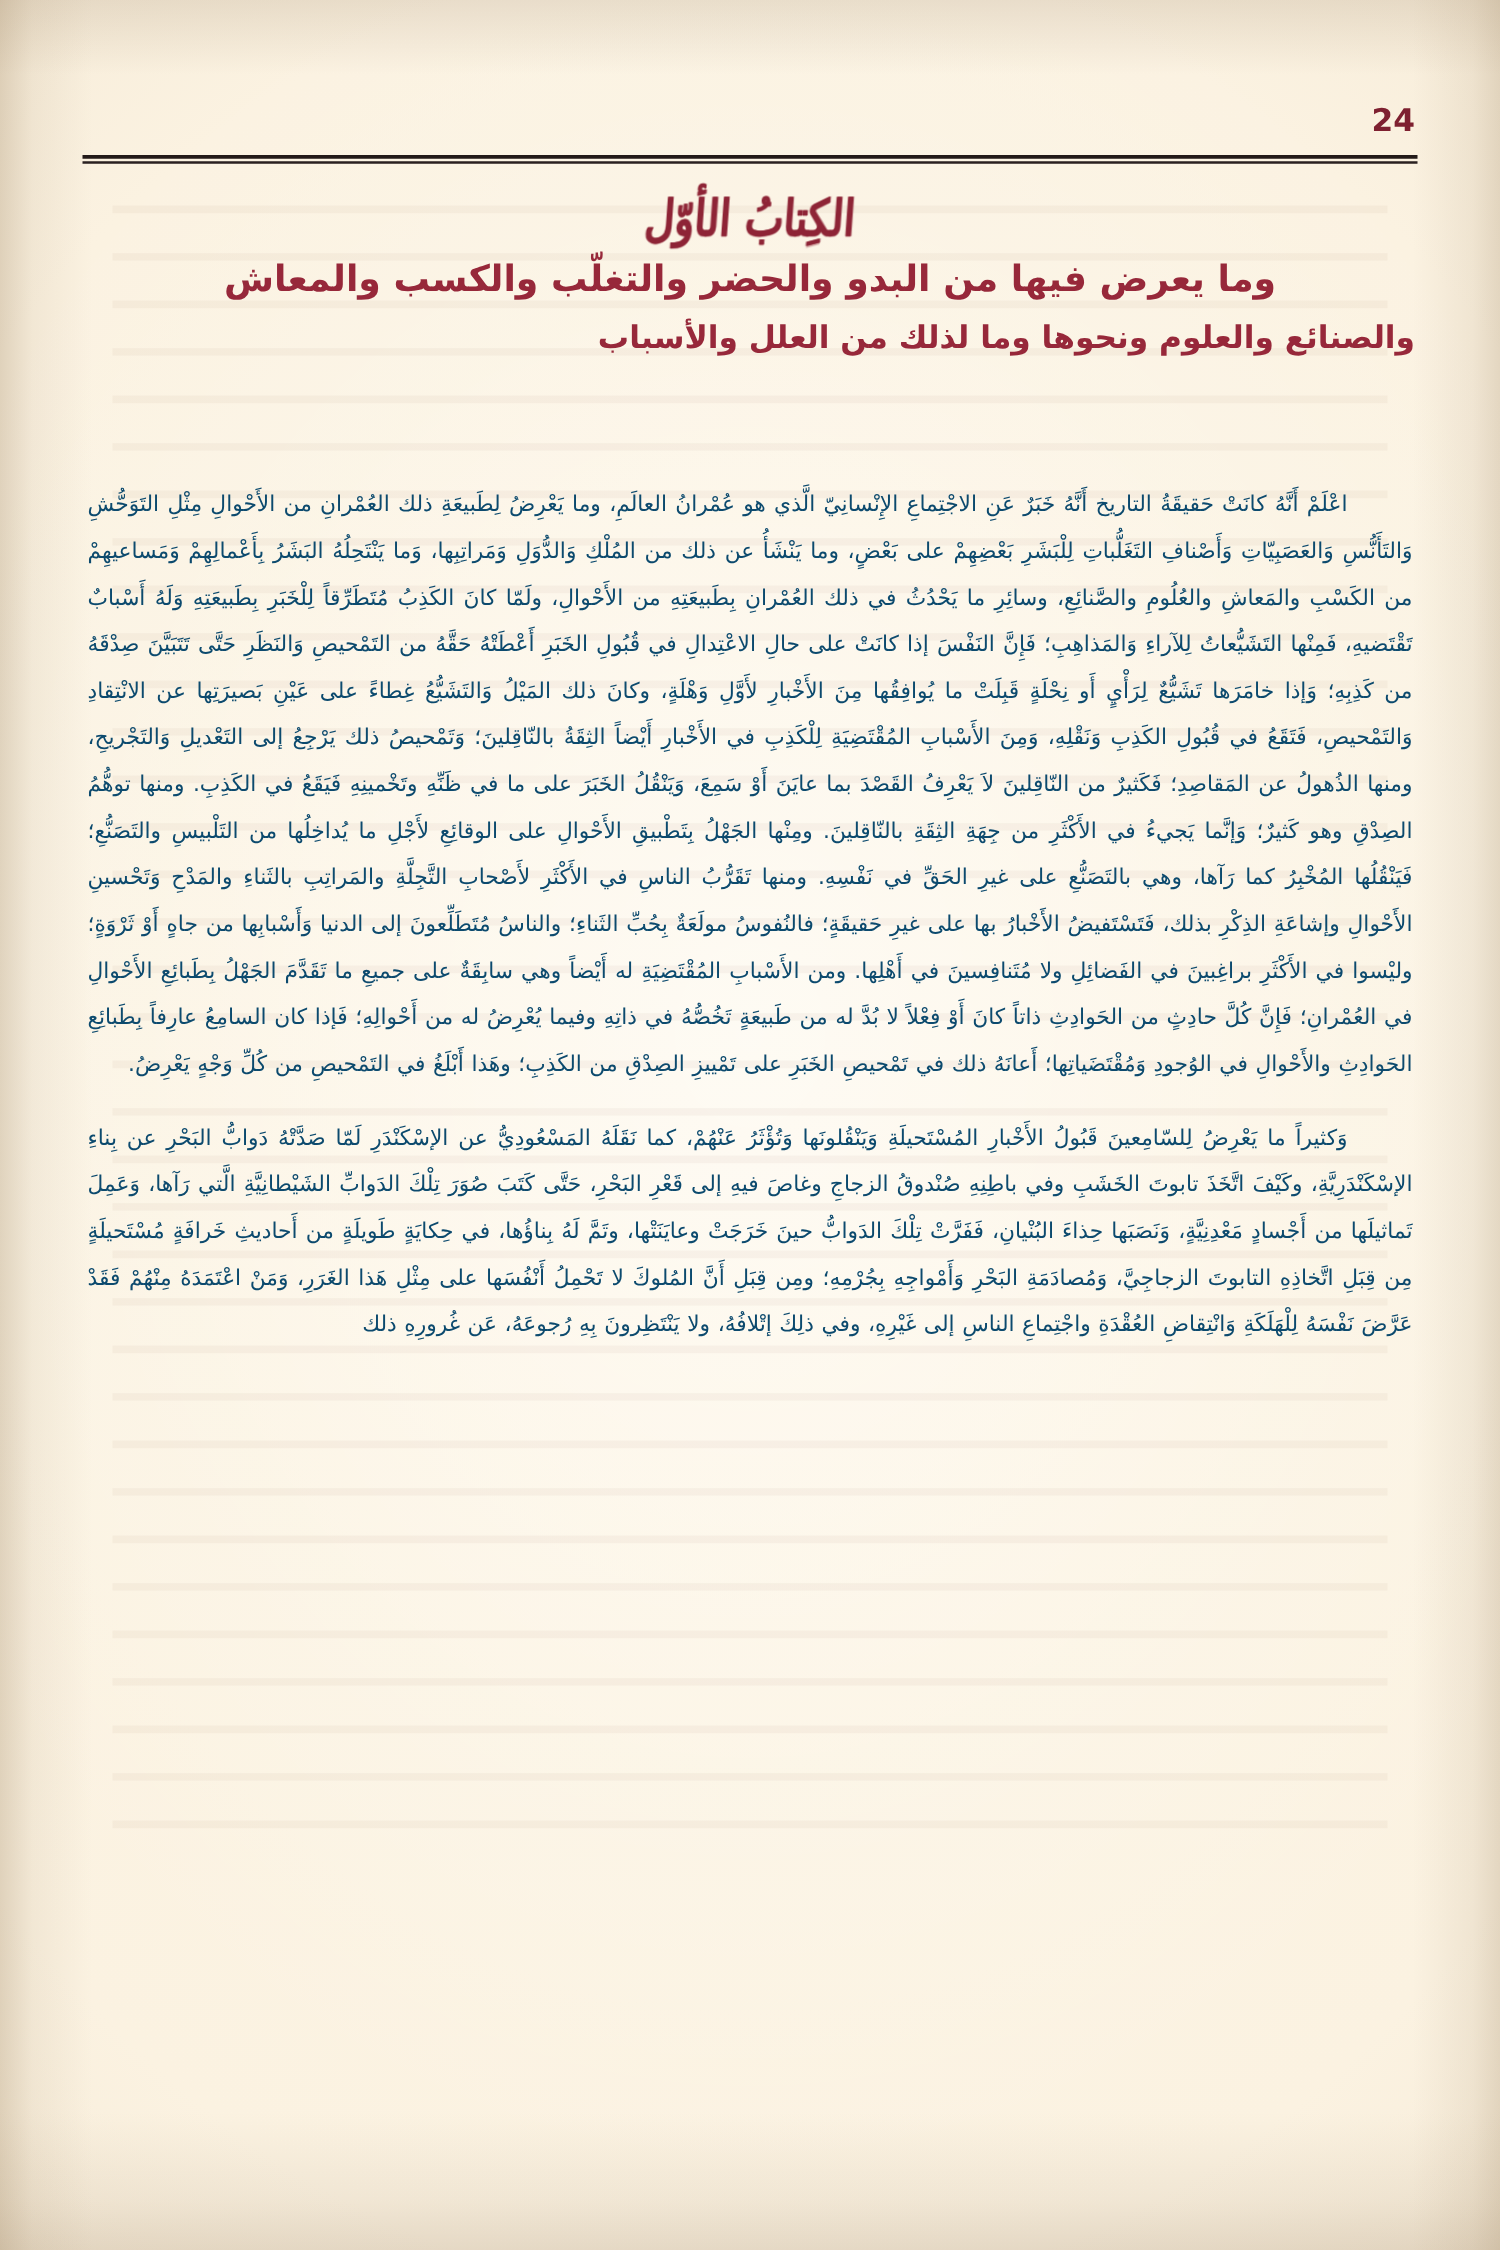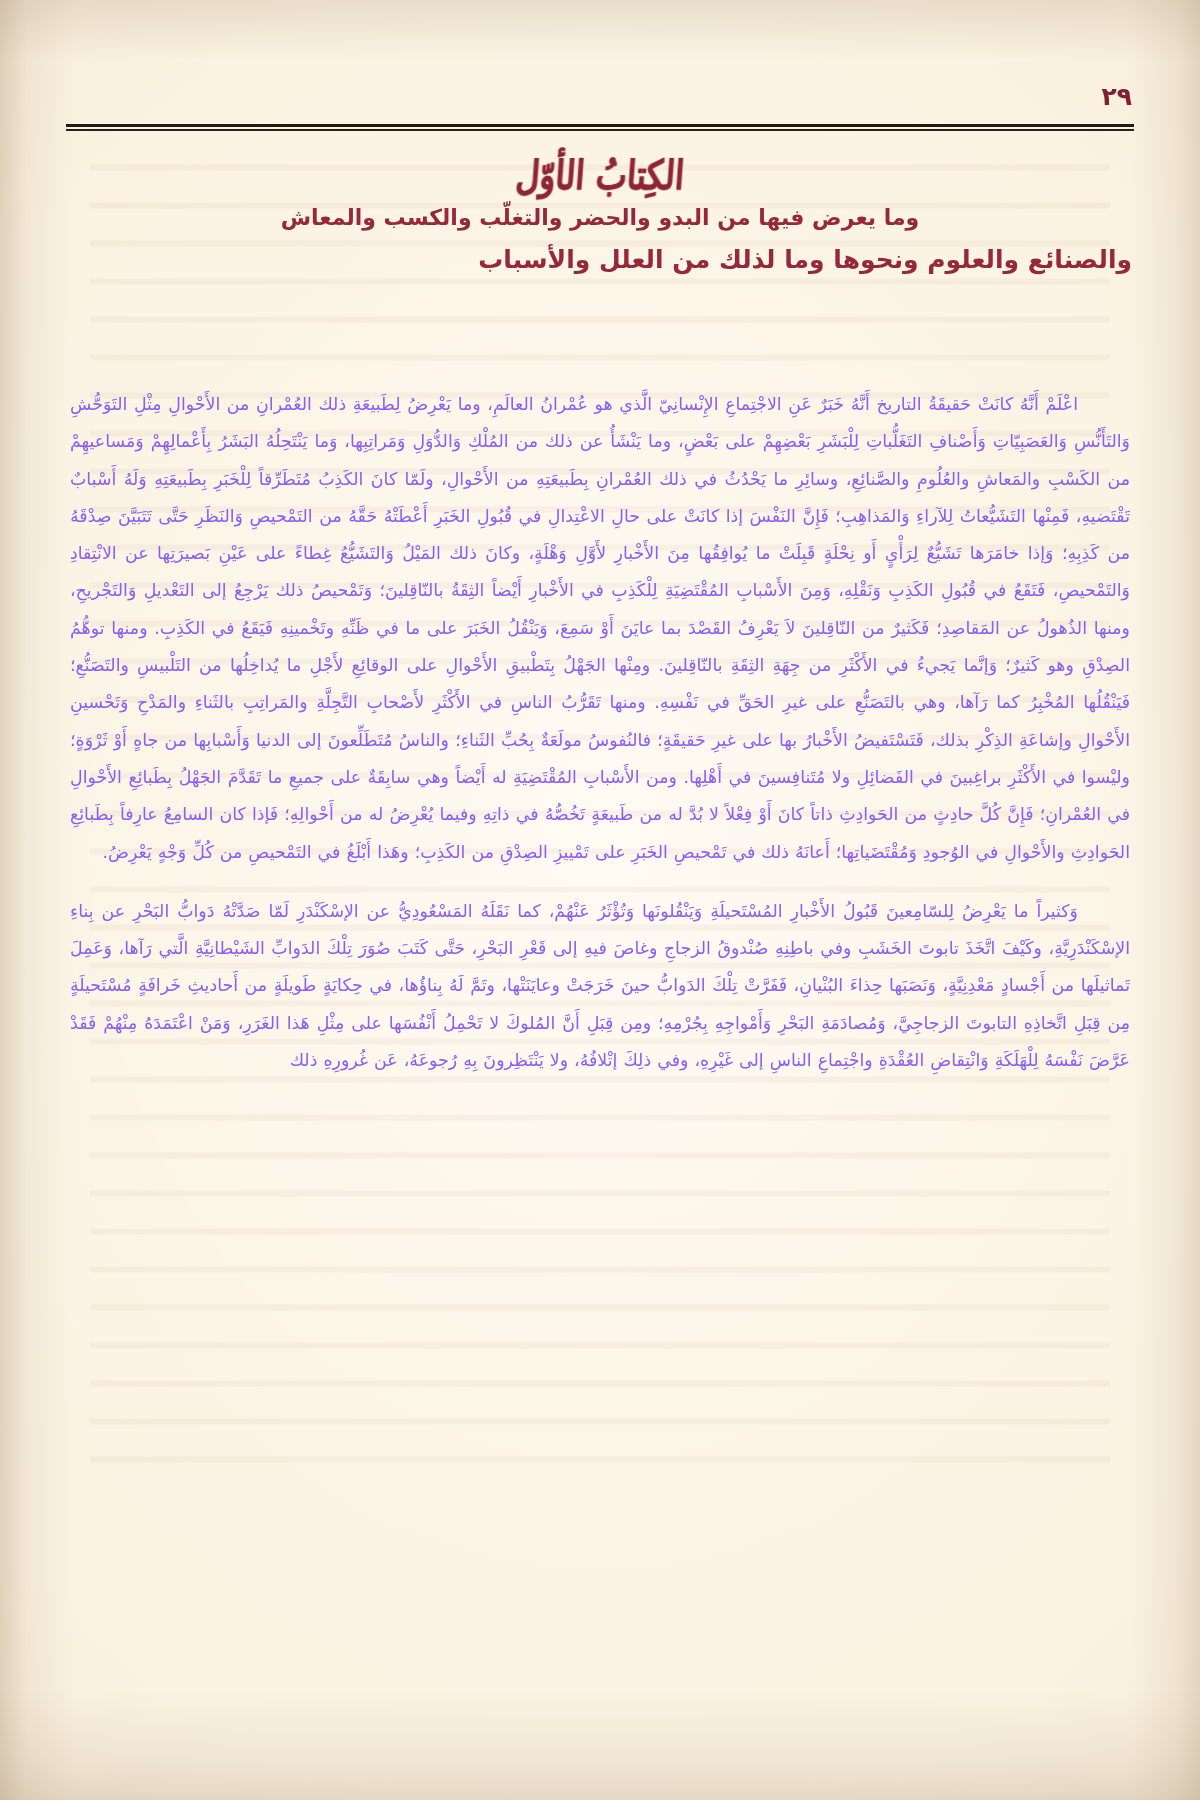--- a/index.html
+++ b/index.html
@@ -161,33 +161,33 @@
     filter: blur(0.15px);
   }
   .title-sub {
     font-family: "DejaVu Sans", sans-serif;
     color: #97283a;
     font-weight: 700;
     line-height: 1.48;
     white-space: nowrap;
   }
   .title-sub.l1 { font-size: 25px; margin-top: 30px; }
-  .title-sub.l2 { font-size: 22px; margin-top: 6px; }
+  .title-sub.l2 { font-size: 29px; margin-top: 6px; }
   .title-sub.l3 { font-size: 25px; margin-top: 6px; text-align: right; }
 
   
   .body {
     position: absolute;
     left: 70px;
     right: 70px;
     top: 386px;
     direction: rtl;
     text-align: justify;
     text-align-last: right;
-    color: #8b5cf6;
+    color: #0c4a6e;
     font-family: "DejaVu Sans", sans-serif;
     font-size: 17.4px;
     line-height: 37.3px;
     word-spacing: 0.5px;
   }
   .body p {
     margin: 0;
     text-indent: 52px;
     text-align: justify;
   }
@@ -201,21 +201,21 @@
 </head>
 <body>
 
 <div class="page">
   <div class="ghost"></div>
 </div>
 
 <div class="content">
 
   <div class="header">
-    <div class="folio">٢٩</div>
+    <div class="folio">24</div>
   </div>
 
   <div class="rule">
     <div class="thick"></div>
     <div class="thin"></div>
   </div>
 
   <div class="title-block">
     <div class="title-main">الكِتابُ الأوّل</div>
     <div class="title-sub l2">وما يعرض فيها من البدو والحضر والتغلّب والكسب والمعاش</div>

